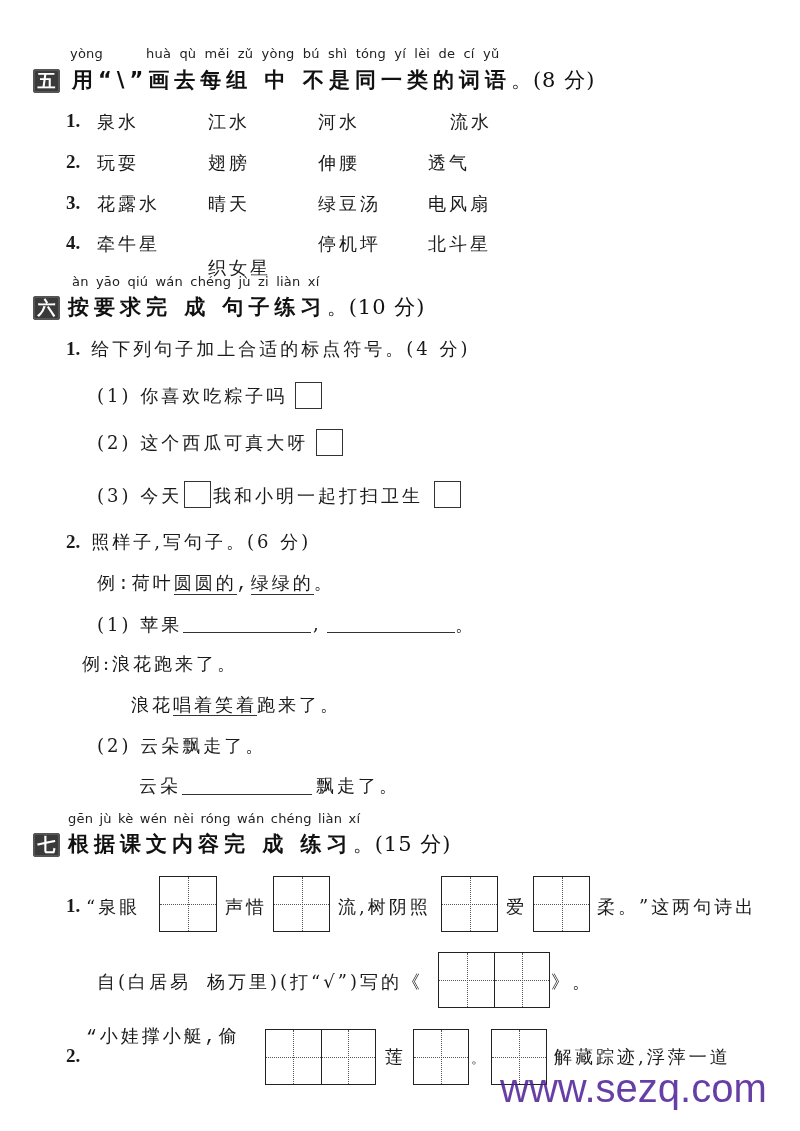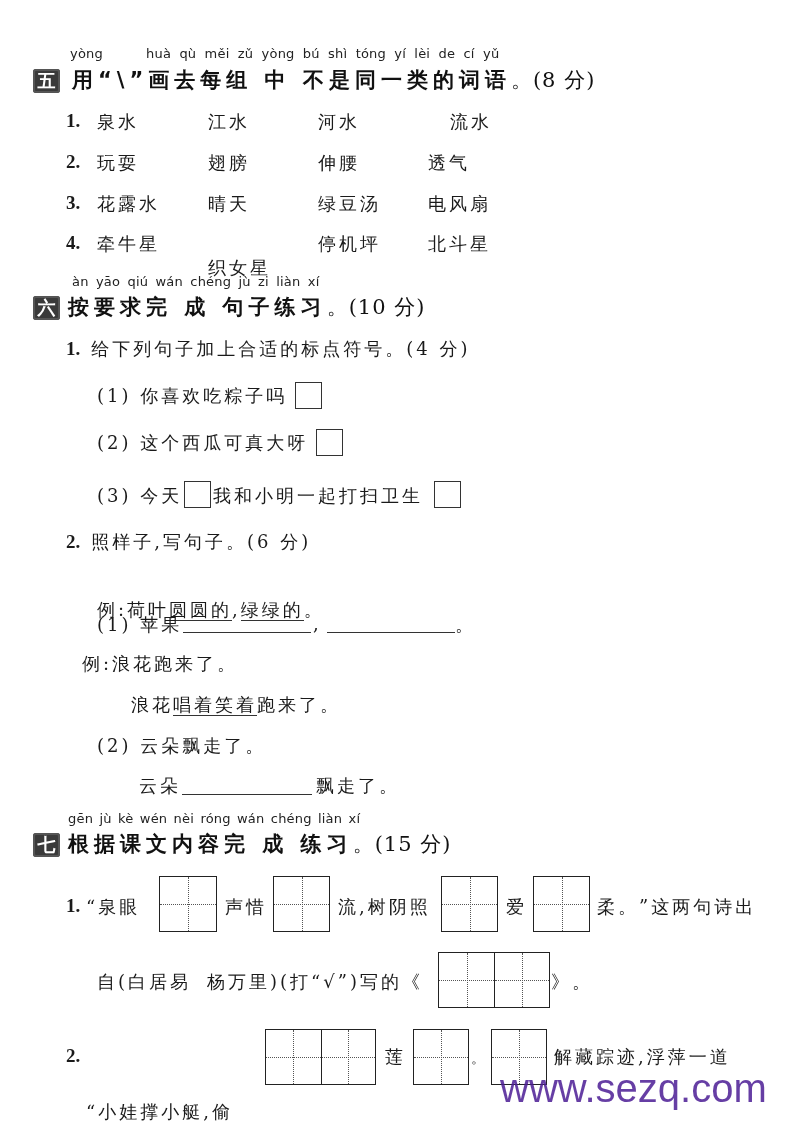--- a/index.html
+++ b/index.html
@@ -112,21 +112,21 @@
 </div>
 <div class="box" style="left:184px;top:481px;width:25px;height:25px;"></div>
 <div class="abs txt" style="left:213px;top:484px;">我和小明一起打扫卫生</div>
 <div class="box" style="left:434px;top:481px;width:25px;height:25px;"></div>
 
 <div class="abs" style="left:66px;top:530px;">
   <span class="num">2.</span>
   <span class="txt" style="margin-left:6px;">照样子,写句子。(6 分)</span>
 </div>
 
-<div class="abs txt" style="left:97px;top:598px;">
+<div class="abs txt" style="left:97px;top:571px;font-family:Liberation Mono, monospace;">
   <span>例:荷叶</span><span class="uline">圆圆的</span><span>,</span><span class="uline">绿绿的</span><span>。</span>
 </div>
 
 <div class="abs txt" style="left:97px;top:613px;">
   <span>(1)</span>
   <span>苹果</span>
 </div>
 <div class="blank" style="left:183px;top:631px;width:128px;"></div>
 <div class="abs txt" style="left:313px;top:613px;">,</div>
 <div class="blank" style="left:327px;top:631px;width:128px;"></div>
@@ -194,21 +194,21 @@
   <div class="cell" style="left:50%;width:50%;">
       <div class="vdot"></div>
       <div class="hdot"></div>
     </div>
 </div>
 <div class="abs txt" style="left:551px;top:970px;">》。</div>
 
 <div class="abs" style="left:66px;top:1045px;">
   <span class="num">2.</span>
 </div>
-<div class="abs txt" style="left:86px;top:1100px;">“小娃撑小艇,偷</div>
+<div class="abs txt" style="left:86px;top:1024px;font-family:Liberation Mono, monospace;">“小娃撑小艇,偷</div>
 <div class="grid" style="left:265px;top:1029px;width:111px;height:56px;">
   <div class="cell" style="left:0;width:50%;">
       <div class="vdot"></div>
       <div class="hdot"></div>
     </div>
   <div class="cell" style="left:50%;width:50%;">
       <div class="vdot"></div>
       <div class="hdot"></div>
     </div>
 </div>

